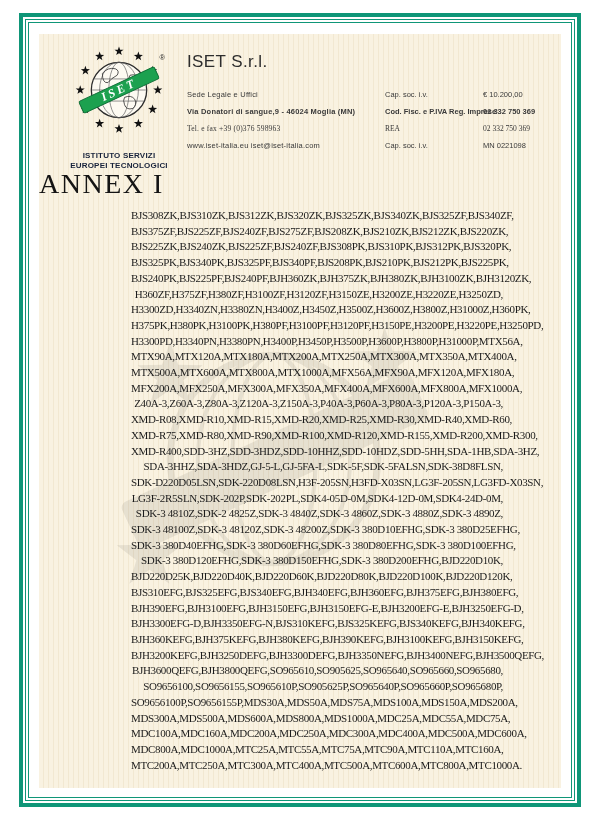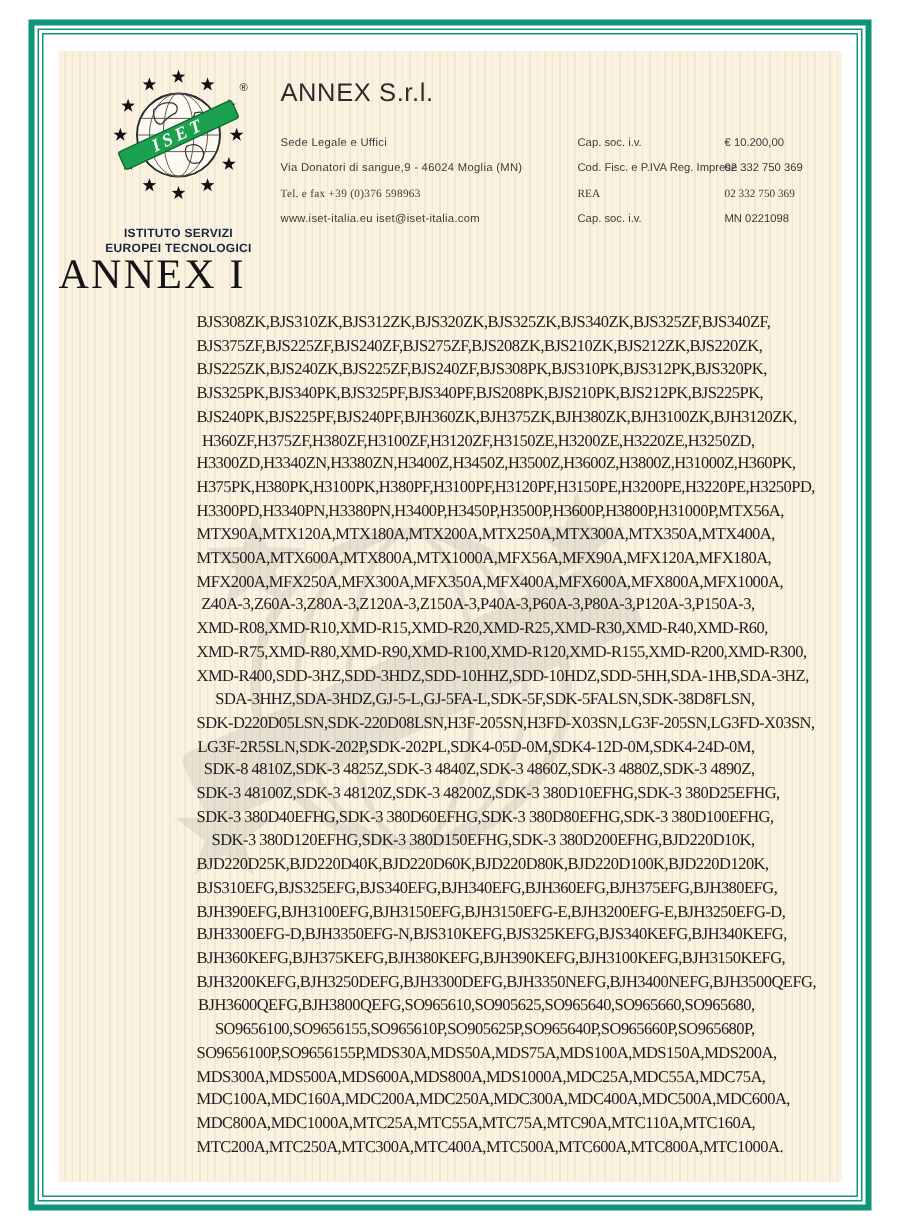--- a/index.html
+++ b/index.html
@@ -17,21 +17,21 @@
            #f8f1e0;
          overflow:hidden;}
   
   .logo-block{position:absolute;left:18px;top:8px;width:124px;text-align:center;}
   .logo-svg{display:block;margin:0 auto;}
   .org-name{font-size:8px;font-weight:bold;color:#17223b;line-height:10px;letter-spacing:.2px;margin-top:13px;}
   .company-name{position:absolute;left:148px;top:18px;font-size:17px;color:#2d2d2d;letter-spacing:.4px;}
   .addr{position:absolute;left:148px;font-size:7.5px;color:#3a3a3a;letter-spacing:.2px;white-space:nowrap;}
   .reg-label{position:absolute;left:318px;font-size:7.5px;color:#3a3a3a;white-space:nowrap;margin-left:28px;}
   .reg-value{position:absolute;left:444px;font-size:7.5px;color:#3a3a3a;white-space:nowrap;}
-  .row-1{top:56px;} .row-2{top:73px;} .row-3{top:90px;font-family:Liberation Serif, serif;} .row-4{top:107px;}
+  .row-1{top:56px;} .row-2{top:73px;font-weight:bold;} .row-3{top:90px;font-family:Liberation Serif, serif;} .row-4{top:107px;}
   .email-link{color:#3a3a3a;}
   
   .annex-title{position:absolute;left:0;right:0;top:134px;text-align:left;
                font-family:"Liberation Serif",serif;font-size:28px;color:#141414;letter-spacing:1.5px;}
   .code-list{position:absolute;left:92px;top:174px;width:372px;text-align:right;}
   .code-line{font-family:"Liberation Serif",serif;font-size:11px;line-height:15.7px;
              color:#1b1b1b;letter-spacing:-0.35px;white-space:nowrap;}
   
   .watermark{position:absolute;left:55px;top:245px;opacity:.07;pointer-events:none;}
 </style>
@@ -119,21 +119,21 @@
                 <text x="52" y="56" text-anchor="middle" font-size="13" font-style="italic" font-weight="bold" fill="#ffffff" font-family="Liberation Serif, serif" letter-spacing="3">ISET</text>
               </g>
               <text x="96" y="20" font-size="8" fill="#222" font-family="Liberation Sans, sans-serif">®</text>
             </svg>
             <div class="org-name">
               <div>ISTITUTO SERVIZI</div>
               <div>EUROPEI TECNOLOGICI</div>
             </div>
           </div>
 
-          <div class="company-name">ANNEX S.r.l.</div>
+          <div class="company-name">ISET S.r.l.</div>
           <div class="addr row-1">Sede Legale e Uffici</div>
           <div class="addr row-2">Via Donatori di sangue,9 - 46024 Moglia (MN)</div>
           <div class="addr row-3">Tel. e fax +39 (0)376 598963</div>
           <div class="addr row-4">
             <span>www.iset-italia.eu</span>
             <span class="email-link">iset@iset-italia.com</span>
           </div>
 
           <div class="reg-label row-1">Cap. soc. i.v.</div>
           <div class="reg-value row-1">€ 10.200,00</div>
@@ -158,21 +158,21 @@
               <div class="code-line">MTX90A,MTX120A,MTX180A,MTX200A,MTX250A,MTX300A,MTX350A,MTX400A,</div>
               <div class="code-line">MTX500A,MTX600A,MTX800A,MTX1000A,MFX56A,MFX90A,MFX120A,MFX180A,</div>
               <div class="code-line">MFX200A,MFX250A,MFX300A,MFX350A,MFX400A,MFX600A,MFX800A,MFX1000A,</div>
               <div class="code-line">Z40A-3,Z60A-3,Z80A-3,Z120A-3,Z150A-3,P40A-3,P60A-3,P80A-3,P120A-3,P150A-3,</div>
               <div class="code-line">XMD-R08,XMD-R10,XMD-R15,XMD-R20,XMD-R25,XMD-R30,XMD-R40,XMD-R60,</div>
               <div class="code-line">XMD-R75,XMD-R80,XMD-R90,XMD-R100,XMD-R120,XMD-R155,XMD-R200,XMD-R300,</div>
               <div class="code-line">XMD-R400,SDD-3HZ,SDD-3HDZ,SDD-10HHZ,SDD-10HDZ,SDD-5HH,SDA-1HB,SDA-3HZ,</div>
               <div class="code-line">SDA-3HHZ,SDA-3HDZ,GJ-5-L,GJ-5FA-L,SDK-5F,SDK-5FALSN,SDK-38D8FLSN,</div>
               <div class="code-line">SDK-D220D05LSN,SDK-220D08LSN,H3F-205SN,H3FD-X03SN,LG3F-205SN,LG3FD-X03SN,</div>
               <div class="code-line">LG3F-2R5SLN,SDK-202P,SDK-202PL,SDK4-05D-0M,SDK4-12D-0M,SDK4-24D-0M,</div>
-              <div class="code-line">SDK-8 4810Z,SDK-3 4825Z,SDK-3 4840Z,SDK-3 4860Z,SDK-3 4880Z,SDK-3 4890Z,</div>
+              <div class="code-line">SDK-3 4810Z,SDK-2 4825Z,SDK-3 4840Z,SDK-3 4860Z,SDK-3 4880Z,SDK-3 4890Z,</div>
               <div class="code-line">SDK-3 48100Z,SDK-3 48120Z,SDK-3 48200Z,SDK-3 380D10EFHG,SDK-3 380D25EFHG,</div>
               <div class="code-line">SDK-3 380D40EFHG,SDK-3 380D60EFHG,SDK-3 380D80EFHG,SDK-3 380D100EFHG,</div>
               <div class="code-line">SDK-3 380D120EFHG,SDK-3 380D150EFHG,SDK-3 380D200EFHG,BJD220D10K,</div>
               <div class="code-line">BJD220D25K,BJD220D40K,BJD220D60K,BJD220D80K,BJD220D100K,BJD220D120K,</div>
               <div class="code-line">BJS310EFG,BJS325EFG,BJS340EFG,BJH340EFG,BJH360EFG,BJH375EFG,BJH380EFG,</div>
               <div class="code-line">BJH390EFG,BJH3100EFG,BJH3150EFG,BJH3150EFG-E,BJH3200EFG-E,BJH3250EFG-D,</div>
               <div class="code-line">BJH3300EFG-D,BJH3350EFG-N,BJS310KEFG,BJS325KEFG,BJS340KEFG,BJH340KEFG,</div>
               <div class="code-line">BJH360KEFG,BJH375KEFG,BJH380KEFG,BJH390KEFG,BJH3100KEFG,BJH3150KEFG,</div>
               <div class="code-line">BJH3200KEFG,BJH3250DEFG,BJH3300DEFG,BJH3350NEFG,BJH3400NEFG,BJH3500QEFG,</div>
               <div class="code-line">BJH3600QEFG,BJH3800QEFG,SO965610,SO905625,SO965640,SO965660,SO965680,</div>

